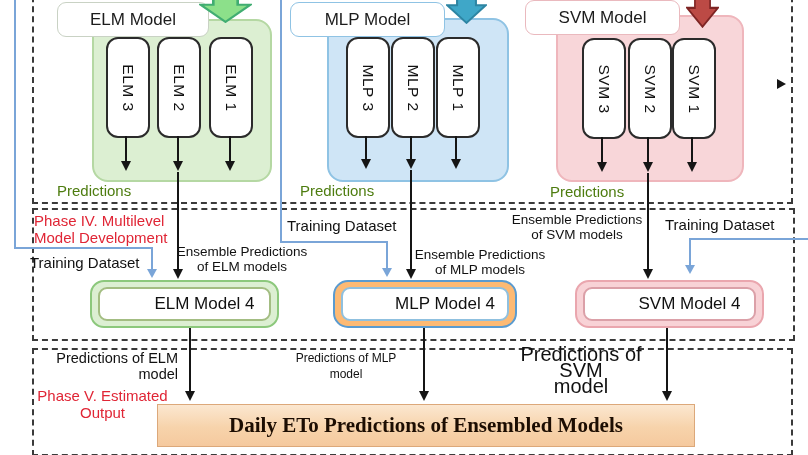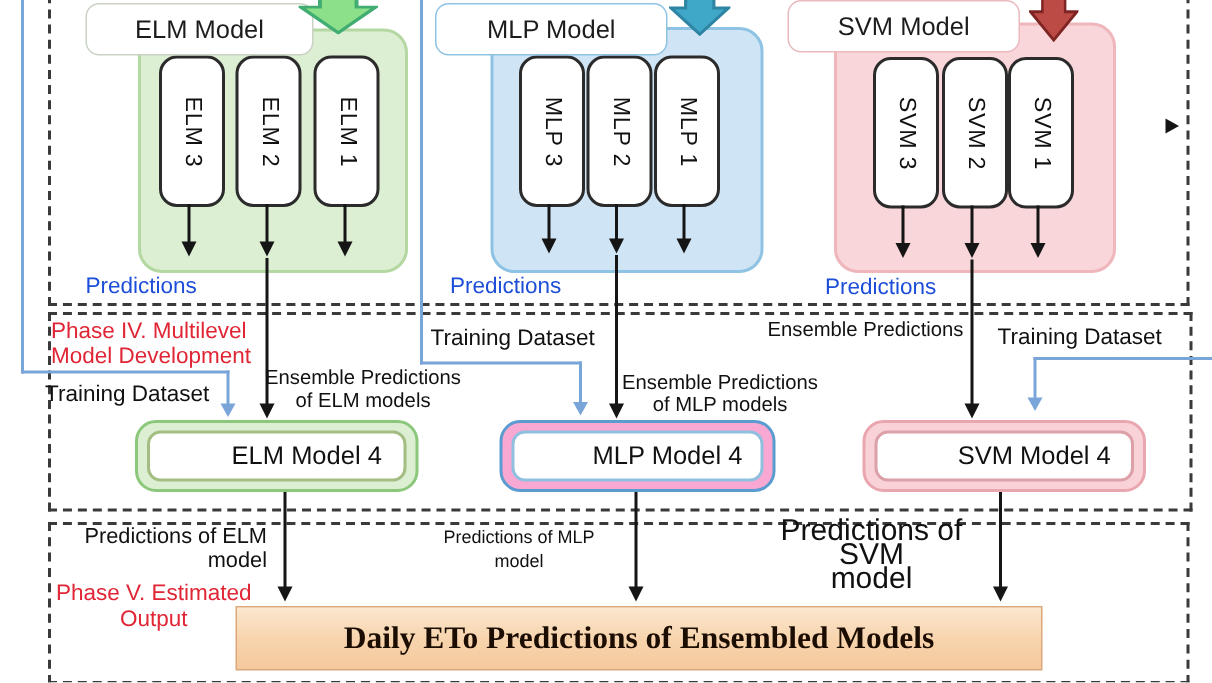--- a/index.html
+++ b/index.html
@@ -32,31 +32,31 @@
                font-size:17px;color:#1c1c1c;z-index:6;}
   .gl-mlp{border-color:#8fc3e4;} .gl-svm{border-color:#eab9be;}
 
   .unit-box{position:absolute;width:40px;height:97px;background:#fff;border:2px solid #2b2b2b;
             border-radius:12px;z-index:5;}
   .unit-box .vtext{position:absolute;left:50%;top:50%;transform:translate(-50%,-50%) rotate(90deg);
             white-space:nowrap;font-size:15.5px;color:#111;letter-spacing:.5px;}
 
   .flow-arrow{position:absolute;z-index:7;}
 
-  .plabel{position:absolute;font-size:15px;color:#1d4ed8;}
+  .plabel{position:absolute;font-size:15px;color:#4d7c0f;}
   .red-label{position:absolute;font-size:15px;line-height:17px;color:#e02535;z-index:4;}
   .small-label{position:absolute;font-size:13.5px;line-height:15px;color:#111;text-align:center;z-index:4;}
   .train-label{position:absolute;font-size:15px;color:#111;z-index:4;}
 
   .model4{position:absolute;border-radius:14px;border:2px solid;z-index:5;}
   .model4 .inner{position:absolute;left:6px;right:6px;top:5px;bottom:5px;background:#fff;
                  border-radius:9px;border:2px solid;display:flex;align-items:center;justify-content:center;
                  font-size:17px;color:#111;padding-left:40px;}
   .m4-elm{background:#dcefd2;border-color:#8cc87c;} .m4-elm .inner{border-color:#a3bd82;}
-  .m4-mlp{background:#f9a8d4;border-color:#5a9bd0;} .m4-mlp .inner{border-color:#8fc0df;}
+  .m4-mlp{background:#fdba74;border-color:#5a9bd0;border-radius:15px;} .m4-mlp .inner{border-color:#8fc0df;}
   .m4-svm{background:#f8d2d6;border-color:#eaa6ae;} .m4-svm .inner{border-color:#dba0a8;}
 
   .output-bar{position:absolute;left:157px;top:404px;width:536px;height:41px;
               background:linear-gradient(180deg,#fbe7d0 0%,#f7d3ab 55%,#f5c99e 100%);
               border:1.5px solid #dca87a;display:flex;align-items:center;justify-content:center;z-index:5;}
   .output-bar span{font-family:"Liberation Serif",serif;font-weight:bold;font-size:21px;color:#1c0d02;}
 </style>
 </head>
 <body>
 
@@ -175,20 +175,21 @@
   <div class="small-label" style="left:168px;top:244px;width:148px;">
     <div>Ensemble Predictions</div>
     <div>of ELM models</div>
   </div>
   <div class="small-label" style="left:405px;top:247px;width:150px;">
     <div>Ensemble Predictions</div>
     <div>of MLP models</div>
   </div>
   <div class="small-label" style="left:502px;top:212px;width:150px;">
     <div>Ensemble Predictions</div>
+    <div>of SVM models</div>
   </div>
 
   <div class="model4 m4-elm" style="left:90px;top:280px;width:185px;height:44px;">
     <div class="inner">ELM Model 4</div>
   </div>
   <div class="model4 m4-mlp" style="left:333px;top:280px;width:180px;height:44px;">
     <div class="inner">MLP Model 4</div>
   </div>
   <div class="model4 m4-svm" style="left:575px;top:280px;width:185px;height:44px;">
     <div class="inner">SVM Model 4</div>

